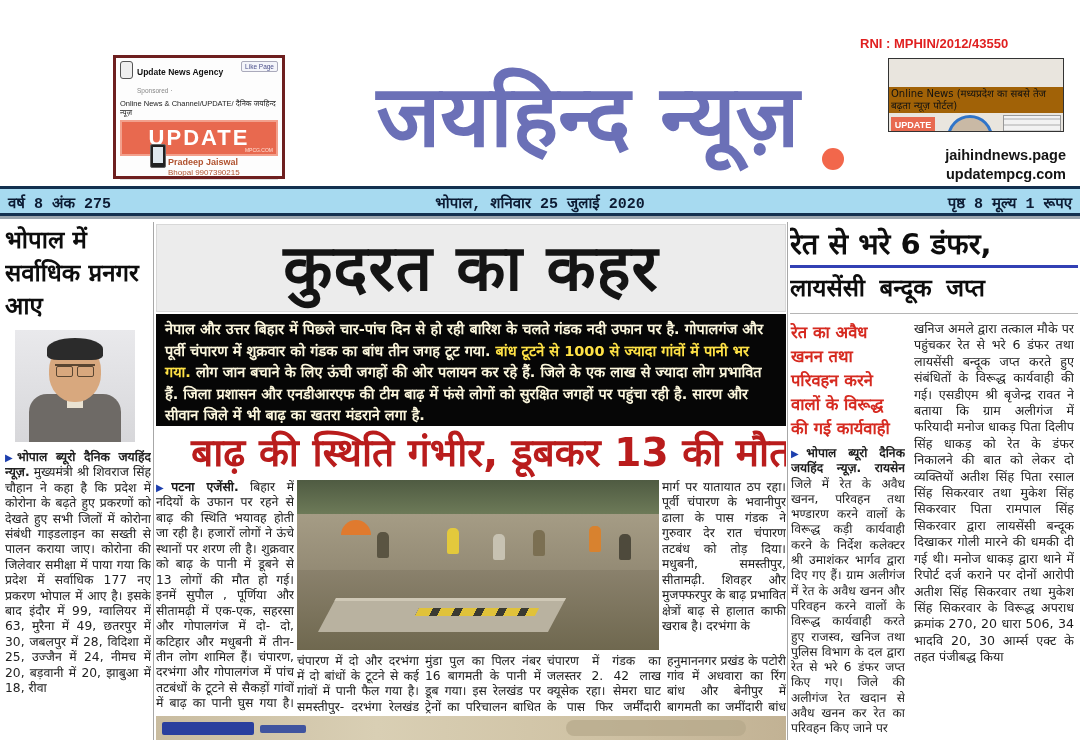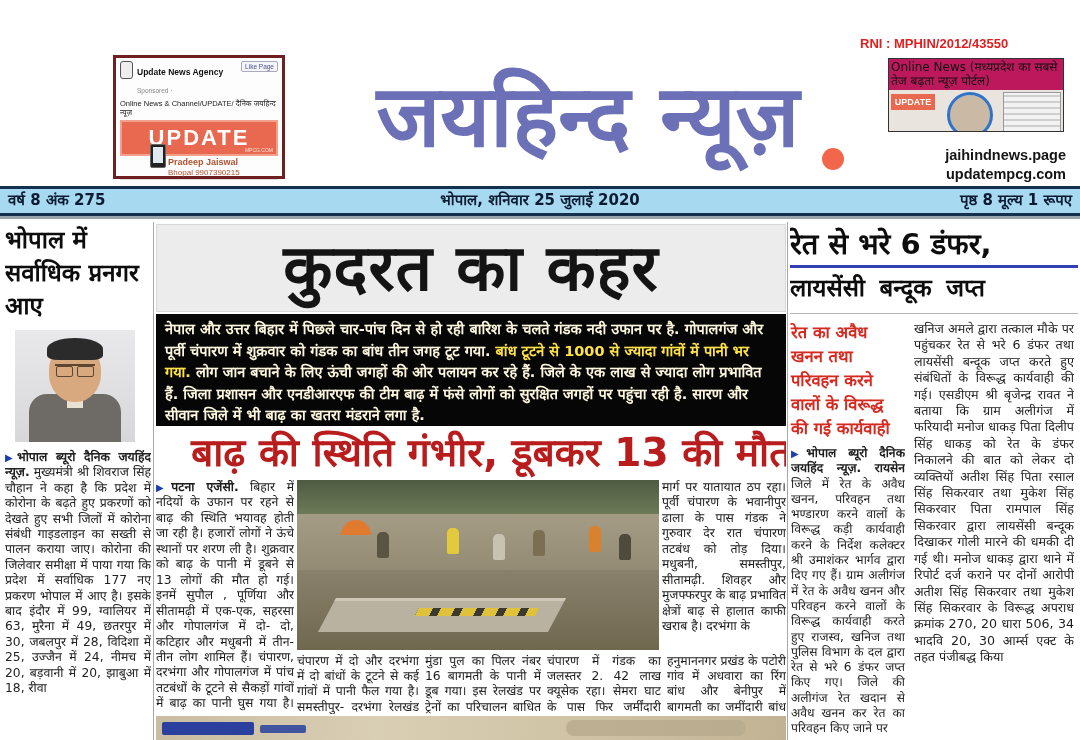--- a/index.html
+++ b/index.html
@@ -32,29 +32,29 @@
   .sendbtn { margin-left:auto; font-size:6px; color:#444; border:1px solid #bbb; border-radius:2px; padding:1px 3px; background:#f7f7f7; white-space:nowrap; }
 
   
   .logo { left:318px; top:52px; width:540px; height:128px; display:flex; align-items:center; justify-content:center; }
   .logo .txt { font-size:86px; font-weight:800; color:#6b70b7; letter-spacing:0px; line-height:1; }
   .logo-dot { left:822px; top:148px; width:22px; height:22px; border-radius:50%; background:#f2674b; }
 
   
   .rni { left:860px; top:36px; width:206px; height:18px; text-align:left; font-size:13px; font-weight:bold; color:#e02020; font-family:"Liberation Sans", sans-serif; }
   .promo { left:888px; top:58px; width:176px; height:74px; border:1.5px solid #333; background:#e9e5de; overflow:hidden; }
-  .promo-cap { font-size:12px; line-height:1.2; color:#111; background:#be185d; padding:1px 2px; }
+  .promo-cap { font-size:10px; line-height:1.2; color:#111; background:#a16207; padding:1px 2px;margin-top:28px; }
   .promo-band { position:relative; height:52px; }
   .promo-update { position:absolute; left:2px; top:4px; width:44px; height:16px; background:#e8694f; color:#fff; font-size:9px; font-weight:bold; text-align:center; line-height:16px; font-family:"Liberation Sans", sans-serif; }
   .promo-circle { position:absolute; left:58px; top:2px; width:46px; height:46px; border-radius:50%; border:3px solid #2f74c9; background:#c9b9a5; }
   .promo-paper { position:absolute; right:2px; top:2px; width:58px; height:48px; background:repeating-linear-gradient(0deg,#cfcfcf 0 2px,#f2f2f2 2px 6px); border:1px solid #999; }
   .sites { left:880px; top:146px; width:186px; text-align:right; font-size:14.5px; font-weight:bold; color:#151515; line-height:1.3; font-family:"Liberation Sans", sans-serif; }
 
   
-  .datebar { left:0; top:186px; width:1080px; height:30px; background:#a7daf0; border-top:3px solid #13304f; border-bottom:3px solid #13304f; box-shadow:0 3px 0 #9aa4ad; display:flex; align-items:flex-start; font-weight:bold; font-size:15px; color:#0c1b33; }
+  .datebar { left:0; top:186px; width:1080px; height:30px; background:#a7daf0; border-top:3px solid #13304f; border-bottom:3px solid #13304f; box-shadow:0 3px 0 #9aa4ad; display:flex; align-items:flex-end; font-weight:bold; font-size:15px; color:#0c1b33;font-family:Liberation Mono, monospace; }
   .datebar .dl { width:300px; padding-left:8px; }
   .datebar .dc { flex:1; text-align:center; }
   .datebar .dr { width:300px; text-align:right; padding-right:8px; }
 
   
   .vrule { top:222px; width:1px; height:518px; background:#a7a7a7; }
 
   
   .leftcol { left:5px; top:224px; width:146px; height:516px; overflow:hidden; }
   .lc-head { font-size:24px; font-weight:800; color:#0d0d0d; line-height:33px; }

